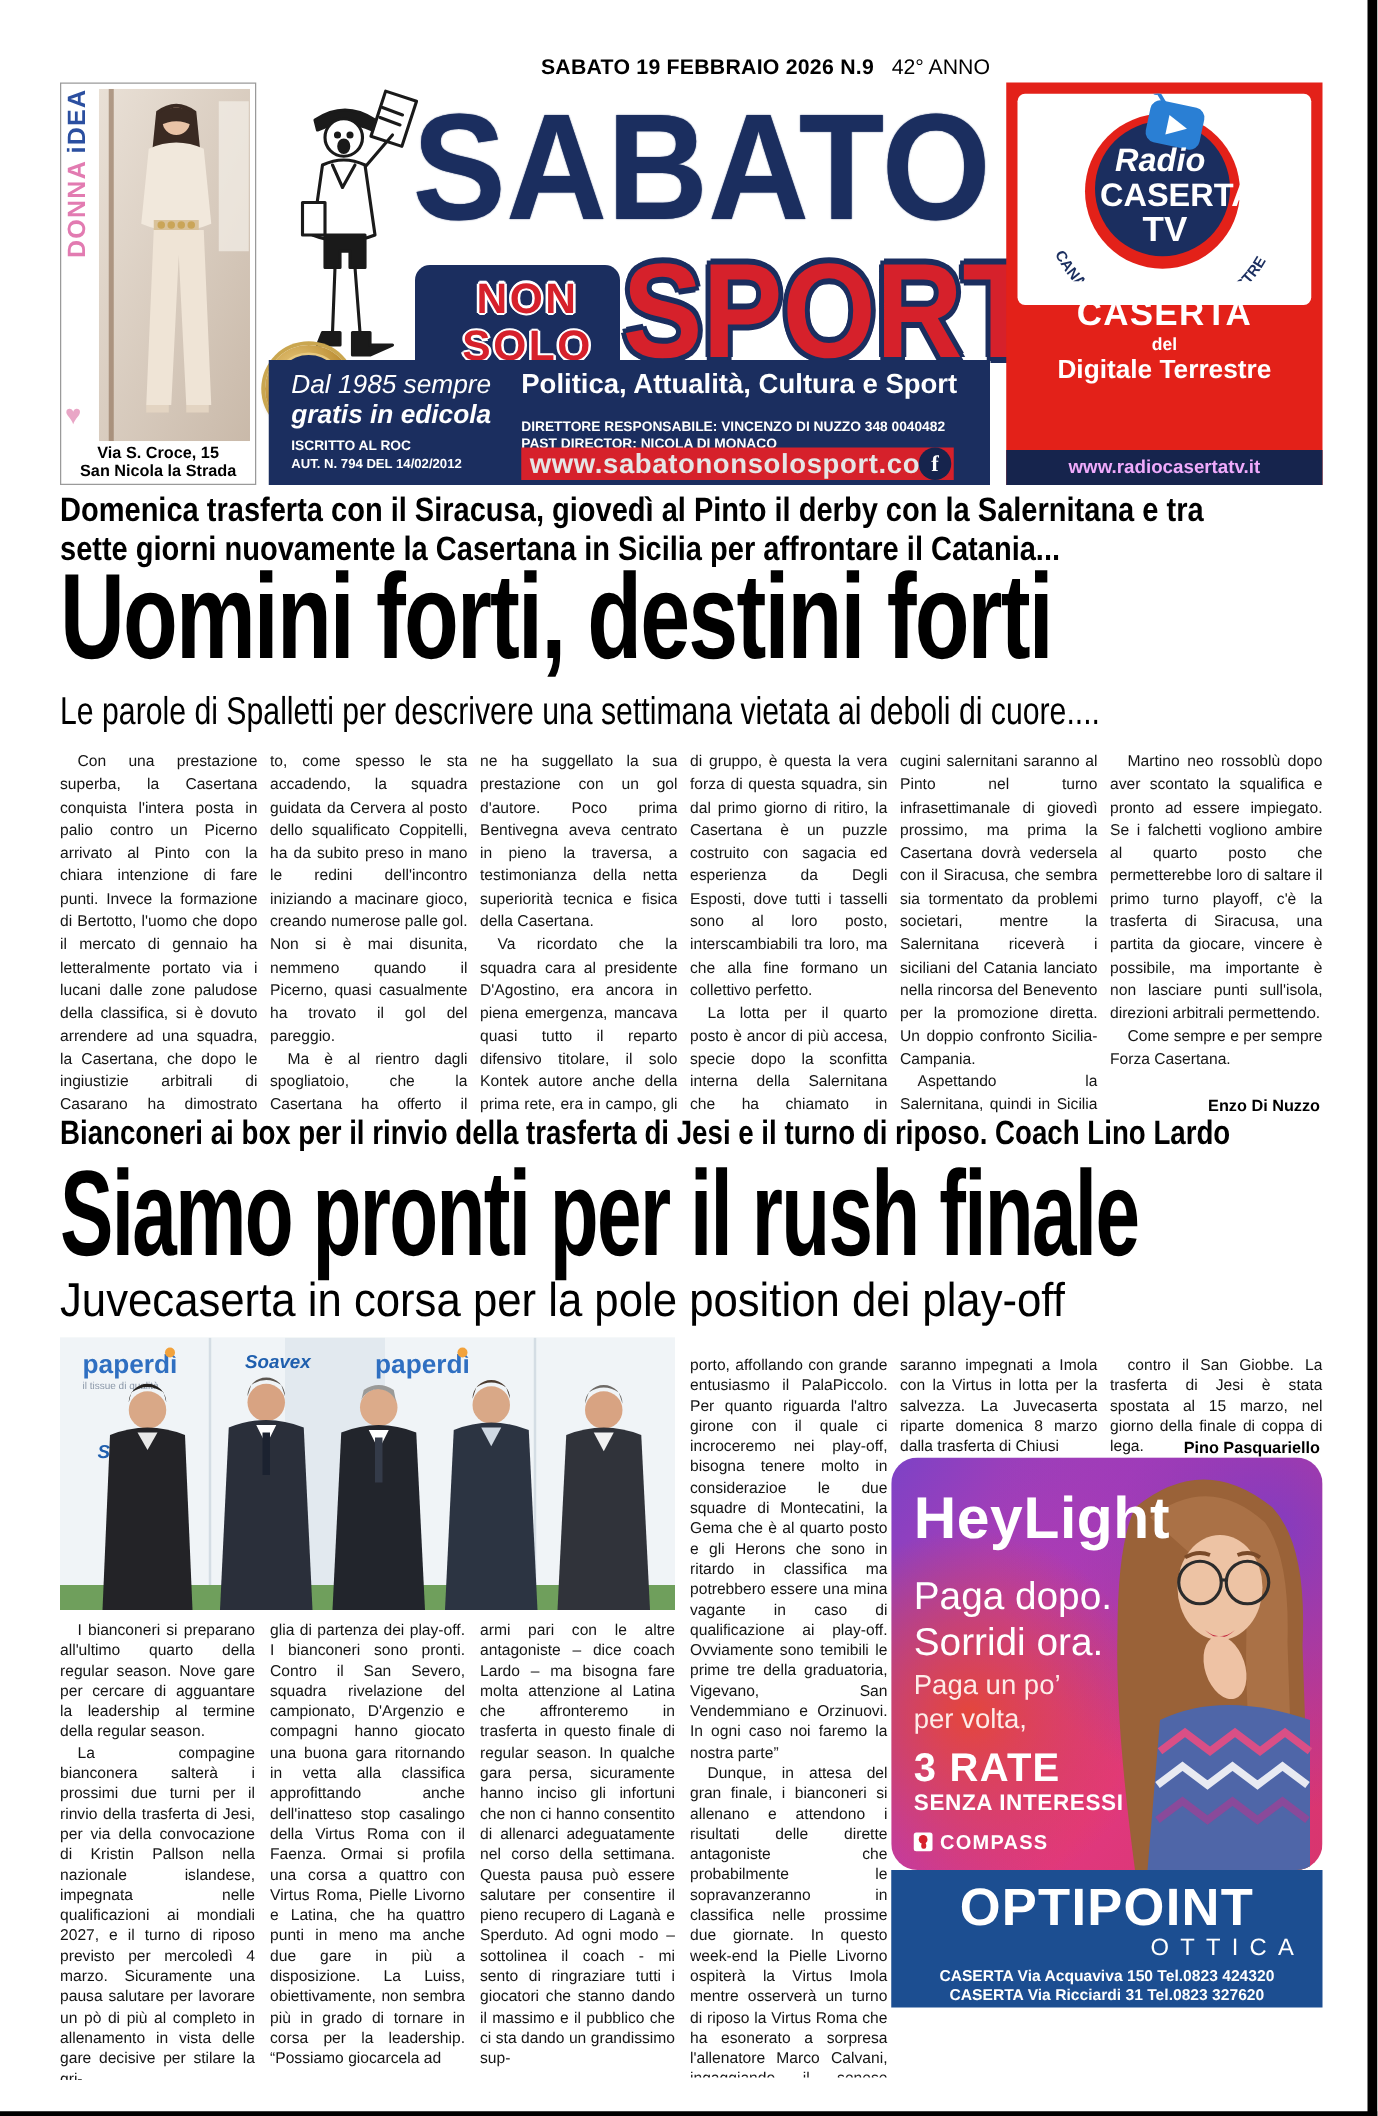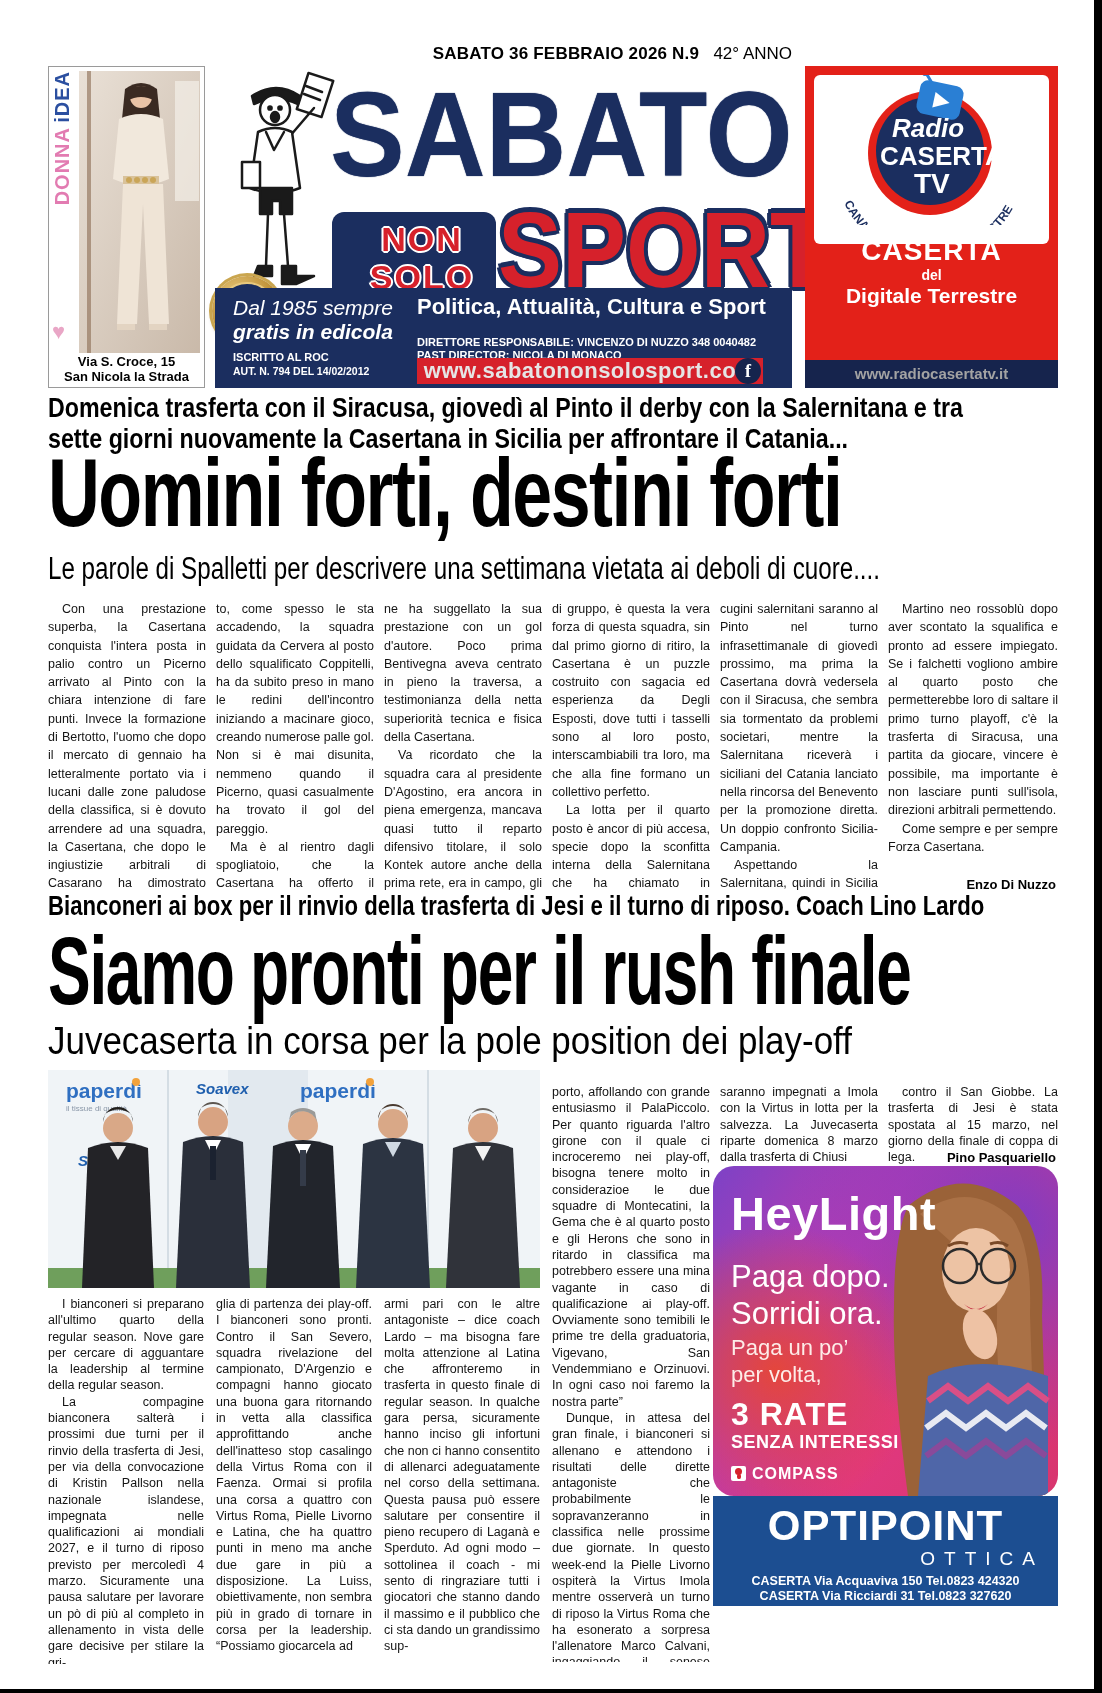--- a/index.html
+++ b/index.html
@@ -52,21 +52,21 @@
   .fb{position:absolute;left:520px;top:70px;width:26px;height:26px;border-radius:50%;background:#16244d;color:#fff;
     font-weight:bold;font-size:18px;text-align:center;line-height:26px;font-family:"Liberation Serif",serif;}
   
   .rightad{left:805px;top:66px;width:253px;height:322px;background:#e32119;}
   .rightad .logobox{position:absolute;left:9px;top:9px;right:9px;height:169px;background:#fff;border-radius:6px;}
   .rightad .canale{position:absolute;left:0;right:0;top:170px;text-align:center;color:#fff;font-weight:bold;}
   .rightad .c1{font-size:28px;letter-spacing:1px;line-height:30px;}
   .rightad .c2{font-size:36px;line-height:38px;}
   .rightad .c3{font-size:14px;line-height:18px;}
   .rightad .c4{font-size:21px;line-height:24px;}
-  .rightad .web{position:absolute;left:0;right:0;bottom:0;height:28px;background:#16244d;color:#a3a3a3;
+  .rightad .web{position:absolute;left:0;right:0;bottom:0;height:28px;background:#16244d;color:#f0abfc;
     font-weight:bold;font-size:15px;text-align:center;line-height:28px;}
   
   .fit{transform-origin:0 0;white-space:nowrap;}
   .kicker{left:48px;top:393px;font-weight:bold;font-size:27px;line-height:31px;color:#000;transform:scaleX(.86);white-space:pre-line;width:1180px;}
   .h1{left:48px;top:442px;font-weight:bold;font-size:97px;line-height:102px;letter-spacing:-2px;color:#000;transform:scaleX(.74);}
   .sub1{left:48px;top:551px;font-size:31px;line-height:36px;color:#000;transform:scaleX(.78);}
   .kicker2{left:48px;top:891px;font-weight:bold;font-size:27px;line-height:31px;color:#000;transform:scaleX(.82);}
   .h2{left:48px;top:920px;font-weight:bold;font-size:97px;line-height:102px;letter-spacing:-2px;color:#000;transform:scaleX(.66);}
   .sub2{left:48px;top:1020px;font-size:38px;line-height:42px;color:#000;transform:scaleX(.92);}
   
@@ -99,21 +99,21 @@
   .optipoint .sub{position:absolute;left:0;right:14px;top:52px;text-align:right;font-size:19px;letter-spacing:9px;}
   .optipoint .addr{position:absolute;left:0;right:0;top:78px;text-align:center;font-size:12.5px;line-height:15px;font-weight:bold;}
   
   .edge-r{left:1094px;top:0;width:8px;height:1693px;background:#000;}
   .edge-b{left:0px;top:1689px;width:1102px;height:4px;background:#000;}
 </style>
 </head>
 <body>
 
 <div class="abs dateline">
-  <b>SABATO 36 FEBBRAIO 2026 N.9</b>
+  <b>SABATO 19 FEBBRAIO 2026 N.9</b>
   <span>&nbsp;</span>
   <span>42° ANNO</span>
 </div>
 
 <div class="abs leftad">
   <div class="brandcol">
     <span class="vtext idea">iDEA</span>
     <span class="vtext donna">DONNA</span>
   </div>
   <div class="heart">♥</div>

